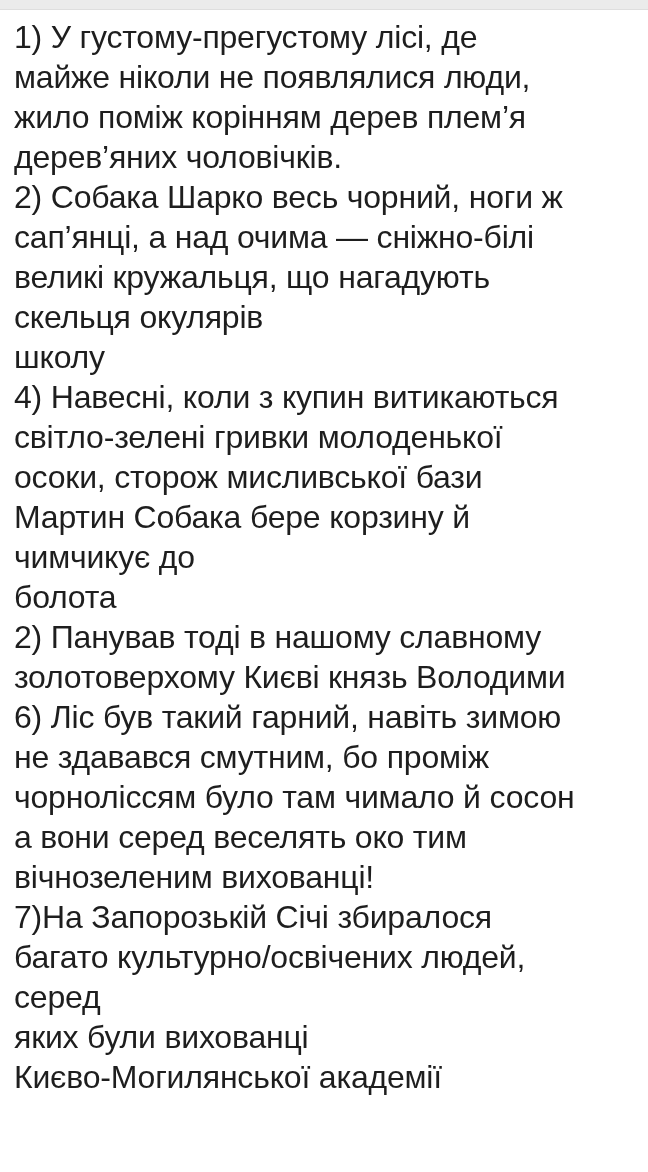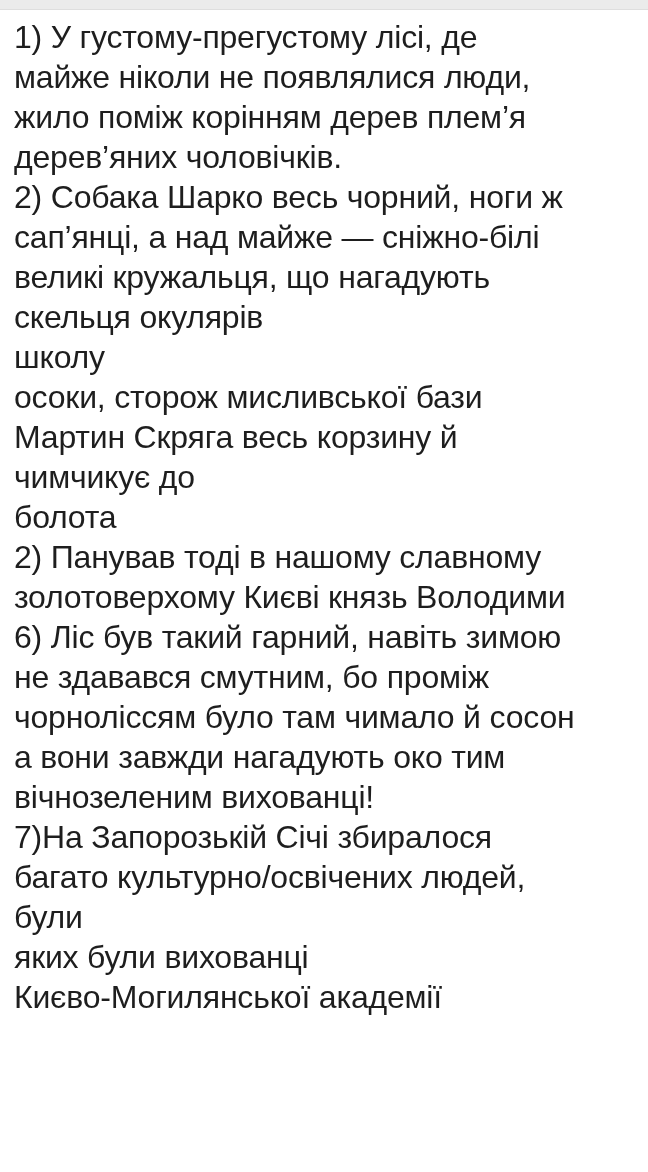--- a/index.html
+++ b/index.html
@@ -41,34 +41,36 @@
 
 <div class="topbar"></div>
 
 <div class="doc">
   <div id="lines">
       <div class="line">1) У густому-прегустому лісі, де</div>
       <div class="line">майже ніколи не появлялися люди,</div>
       <div class="line">жило поміж корінням дерев плем’я</div>
       <div class="line">дерев’яних чоловічків.</div>
       <div class="line">2) Собака Шарко весь чорний, ноги ж</div>
-      <div class="line">сап’янці, а над майже — сніжно-білі</div>
+      <div class="line">сап’янці, а над очима — сніжно-білі</div>
       <div class="line">великі кружальця, що нагадують</div>
       <div class="line">скельця окулярів</div>
       <div class="line">школу</div>
+      <div class="line">4) Навесні, коли з купин витикаються</div>
+      <div class="line">світло-зелені гривки молоденької</div>
       <div class="line">осоки, сторож мисливської бази</div>
-      <div class="line">Мартин Скряга весь корзину й</div>
+      <div class="line">Мартин Собака бере корзину й</div>
       <div class="line">чимчикує до</div>
       <div class="line">болота</div>
       <div class="line">2) Панував тоді в нашому славному</div>
       <div class="line">золотоверхому Києві князь Володими</div>
       <div class="line">6) Ліс був такий гарний, навіть зимою</div>
       <div class="line">не здавався смутним, бо проміж</div>
       <div class="line">чорноліссям було там чимало й сосон</div>
-      <div class="line">а вони завжди нагадують око тим</div>
+      <div class="line">а вони серед веселять око тим</div>
       <div class="line">вічнозеленим вихованці!</div>
       <div class="line">7)На Запорозькій Січі збиралося</div>
       <div class="line">багато культурно/освічених людей,</div>
-      <div class="line">були</div>
+      <div class="line">серед</div>
       <div class="line">яких були вихованці</div>
       <div class="line">Києво-Могилянської академії</div>
     </div>
 </div>
 
 </body></html>

